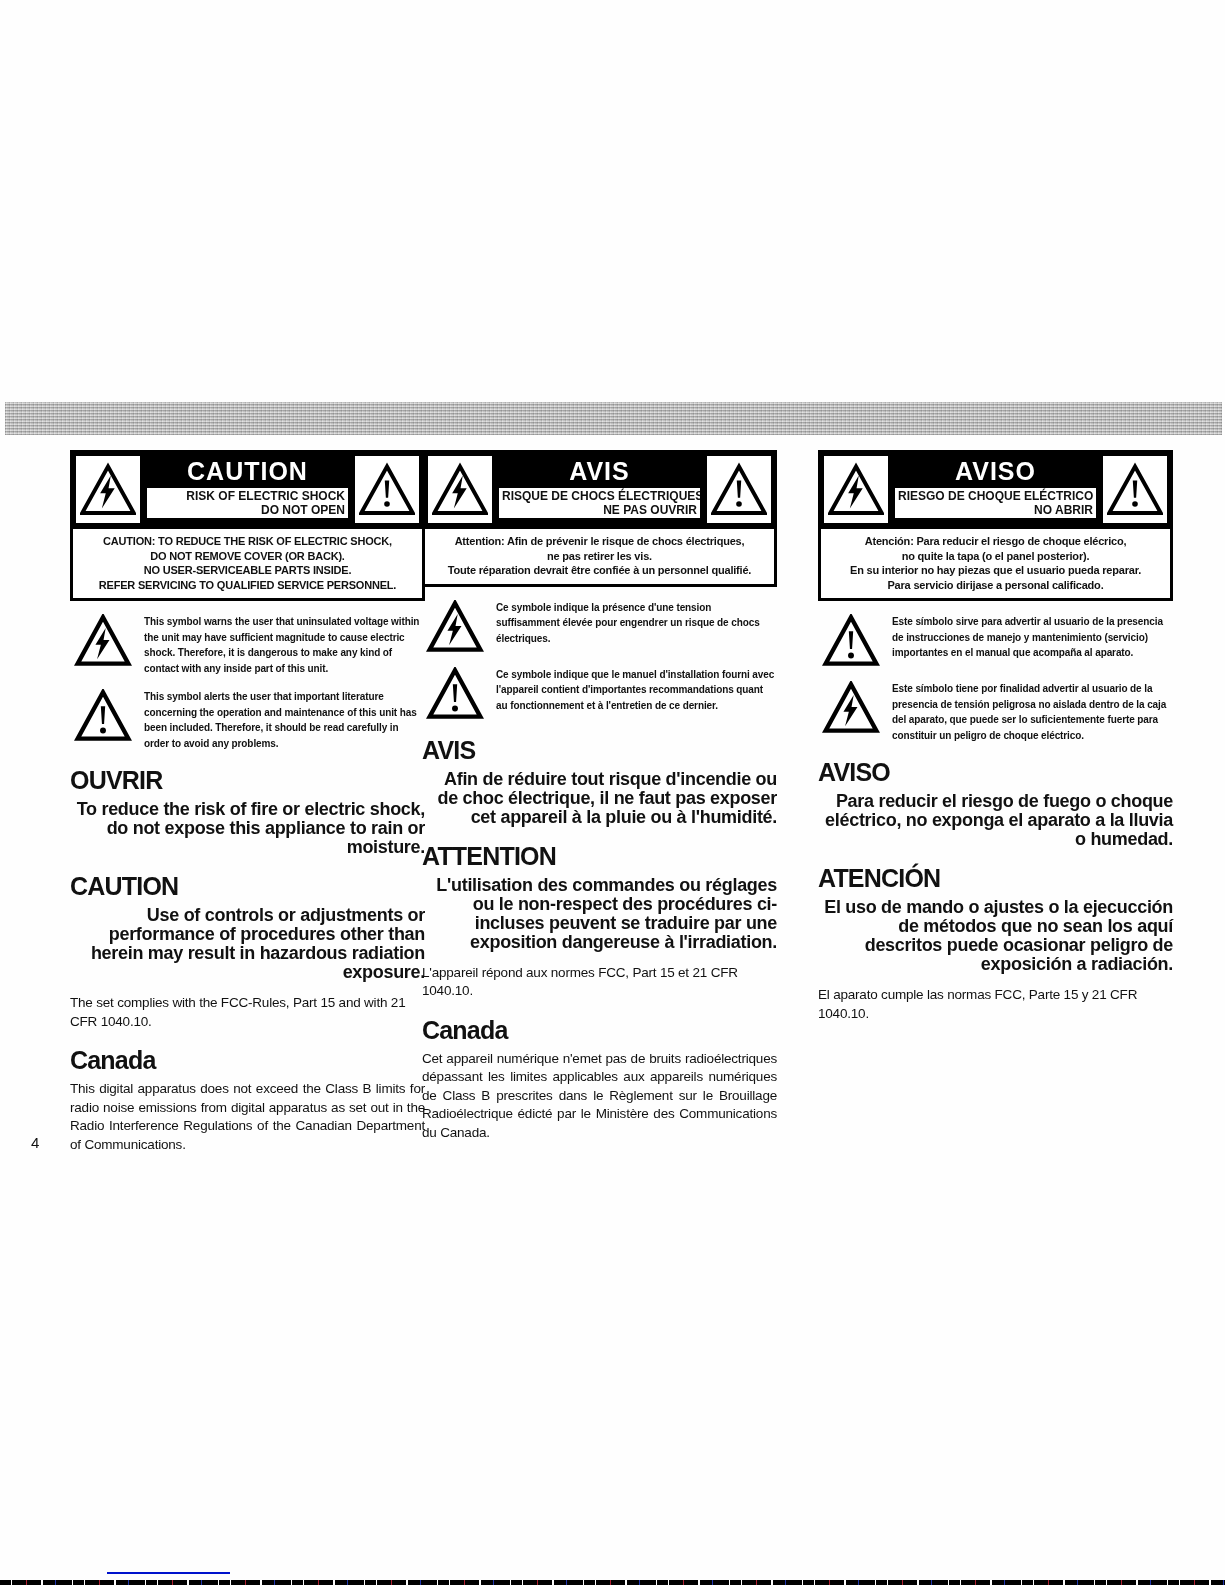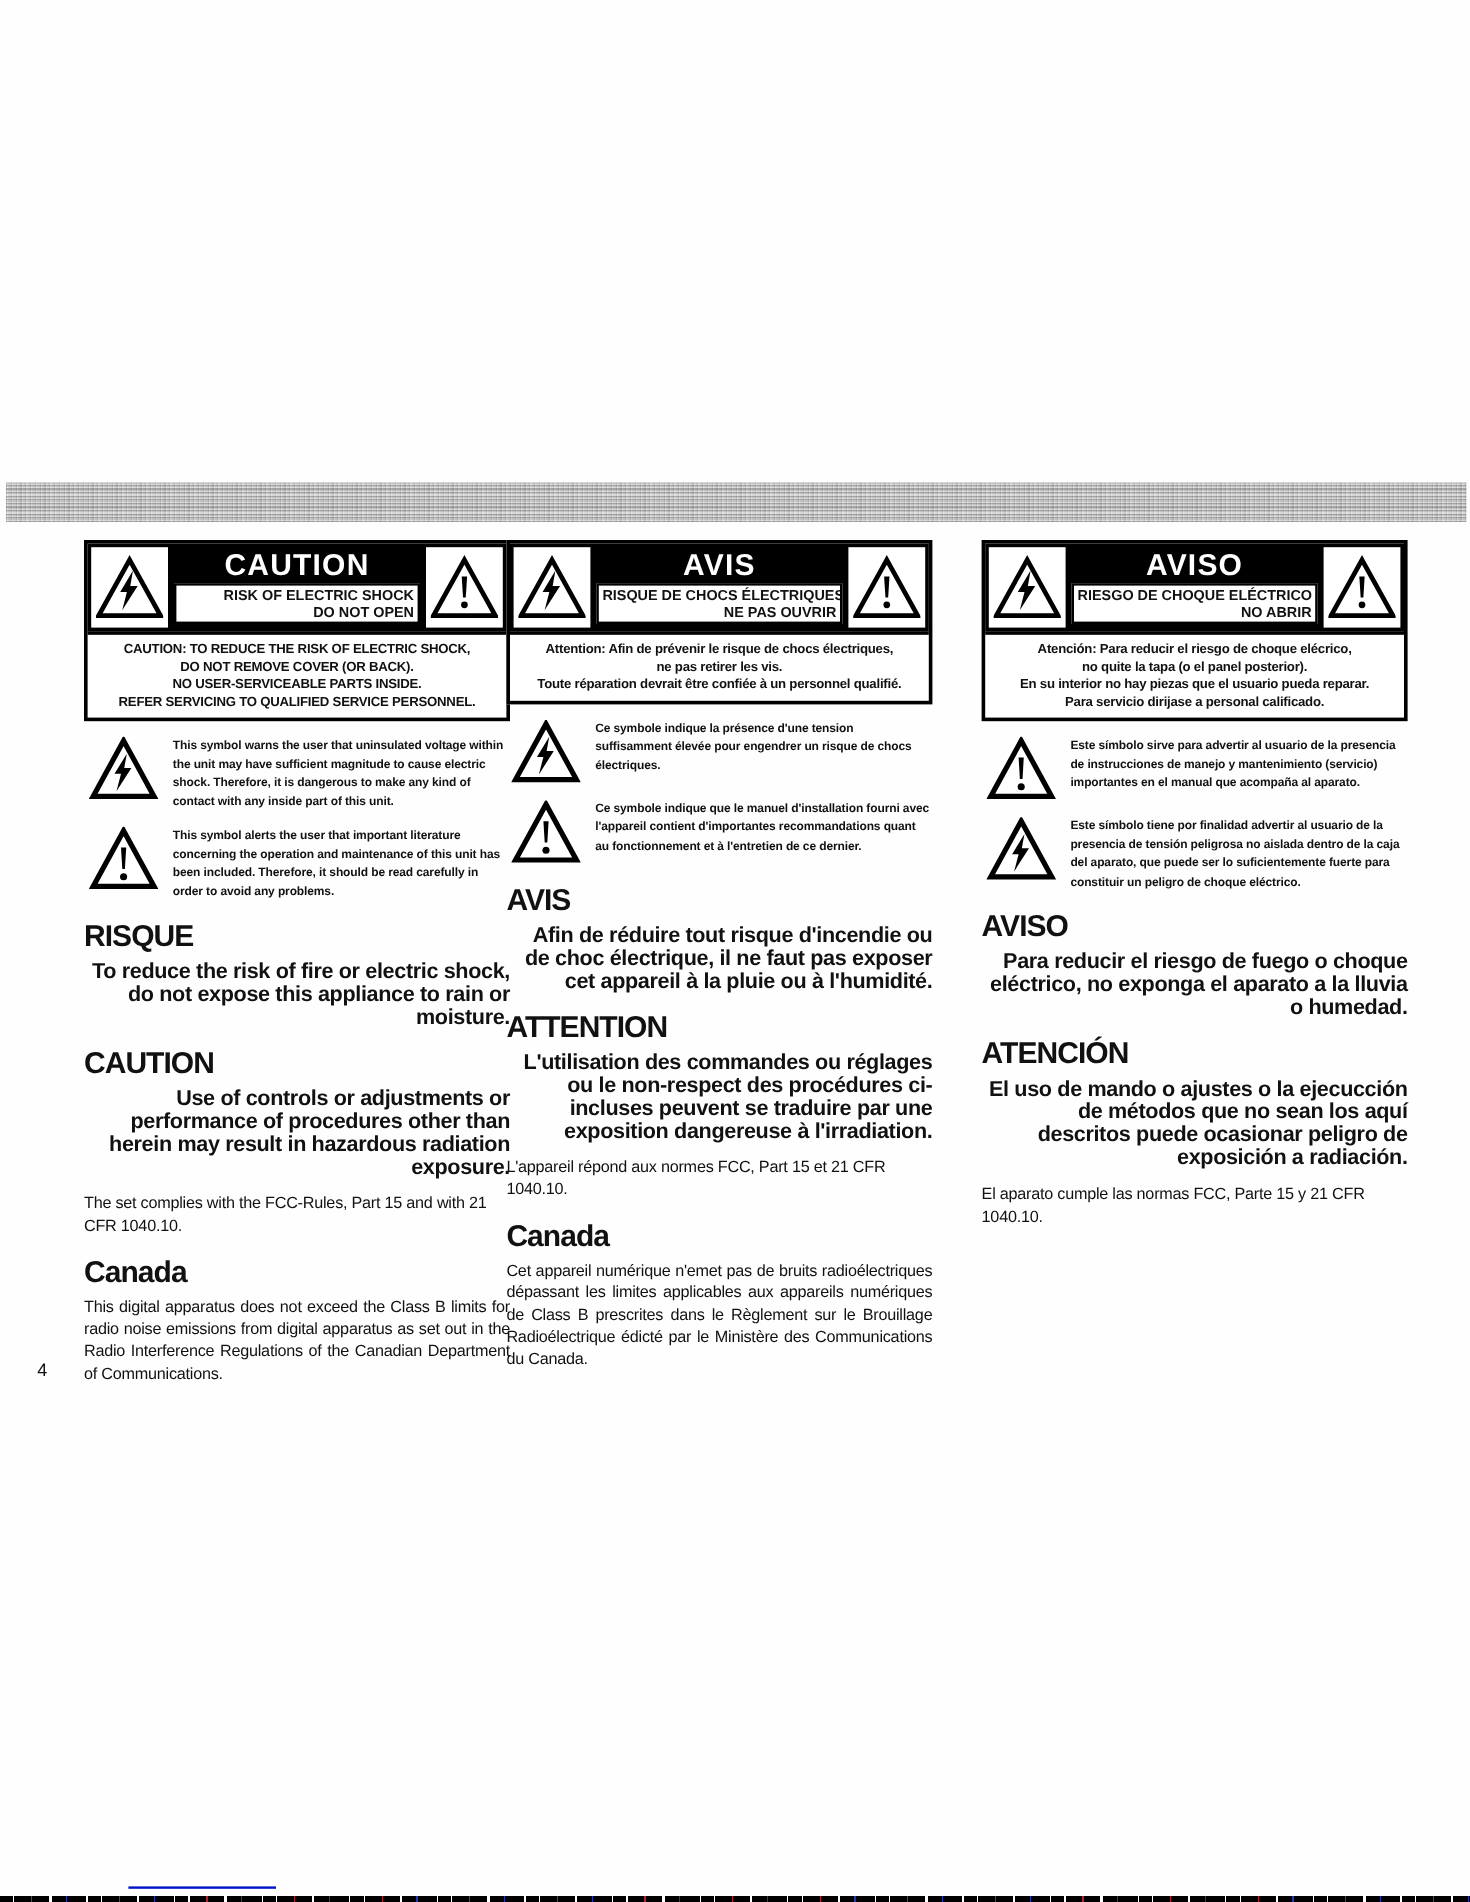--- a/index.html
+++ b/index.html
@@ -107,21 +107,21 @@
       <div class="symbol-tri">
         <svg width="58" height="54" viewBox="0 0 100 100">
             <polygon points="50,6 97,92 3,92" fill="#fff" stroke="#000" stroke-width="8"></polygon>
             <polygon points="46,32 54,32 52,65 48,65" fill="#000"></polygon>
             <circle cx="50" cy="77" r="5.5" fill="#000"></circle>
           </svg>
       </div>
       <div class="symbol-text">This symbol alerts the user that important literature concerning the operation and maintenance of this unit has been included. Therefore, it should be read carefully in order to avoid any problems.</div>
     </div>
 
-    <div class="sec-heading">RISQUE</div>
+    <div class="sec-heading">OUVRIR</div>
     <div class="sec-bold">To reduce the risk of fire or electric shock, do not expose this appliance to rain or moisture.</div>
 
     <div class="sec-heading">CAUTION</div>
     <div class="sec-bold">Use of controls or adjustments or performance of procedures other than herein may result in hazardous radiation exposure.</div>
     <div class="sec-note">The set complies with the FCC-Rules, Part 15 and with 21 CFR 1040.10.</div>
 
     <div class="sec-heading">Canada</div>
     <div class="sec-reg">This digital apparatus does not exceed the Class B limits for radio noise emissions from digital apparatus as set out in the Radio Interference Regulations of the Canadian Department of Communications.</div>
   </div>
 

